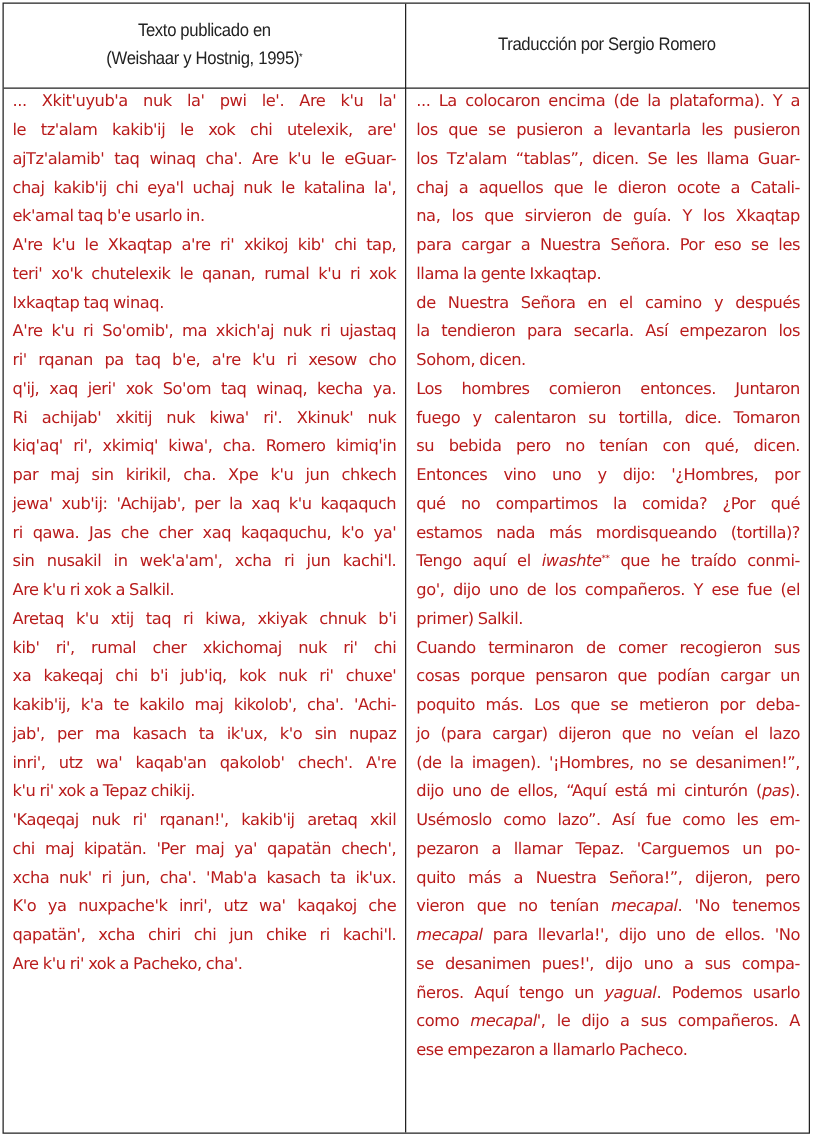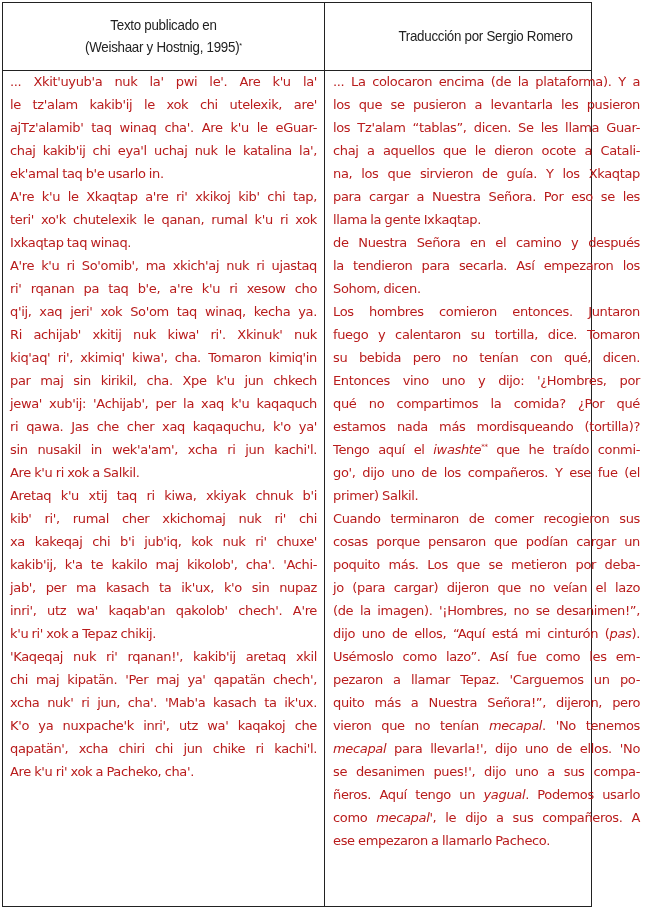--- a/index.html
+++ b/index.html
@@ -1,19 +1,19 @@
 <!DOCTYPE html>
 <html><head>
 <meta charset="utf-8">
 <style>
   html, body { margin: 0; padding: 0; background: #ffffff; }
   body { width: 652px; height: 911px; position: relative; overflow: hidden; }
   .tbl {
     position: absolute; left: 2px; top: 2px;
-    width: 590px; height: 905px;
+    width: 646px; height: 905px;
     border: 1.5px solid #222;
     box-sizing: border-box;
   }
   .hdr {
     position: absolute; left: 0; top: 0; right: 0; height: 68px;
     border-bottom: 1.5px solid #222;
     box-sizing: border-box;
   }
   .vdiv {
     position: absolute; top: 0; bottom: 0; left: 321px;
@@ -74,21 +74,21 @@
     <p>
       <span class="ln">A're k'u le Xkaqtap a're ri' xkikoj kib' chi tap,</span>
       <span class="ln">teri' xo'k chutelexik le qanan, rumal k'u ri xok</span>
       <span class="ln last">Ixkaqtap taq winaq.</span>
     </p>
     <p>
       <span class="ln">A're k'u ri So'omib', ma xkich'aj nuk ri ujastaq</span>
       <span class="ln">ri' rqanan pa taq b'e, a're k'u ri xesow cho</span>
       <span class="ln">q'ij, xaq jeri' xok So'om taq winaq, kecha ya.</span>
       <span class="ln">Ri achijab' xkitij nuk kiwa' ri'. Xkinuk' nuk</span>
-      <span class="ln">kiq'aq' ri', xkimiq' kiwa', cha. Tomaron kimiq'in</span>
+      <span class="ln">kiq'aq' ri', xkimiq' kiwa', cha. Romero kimiq'in</span>
       <span class="ln">par maj sin kirikil, cha. Xpe k'u jun chkech</span>
       <span class="ln">jewa' xub'ij: 'Achijab', per la xaq k'u kaqaquch</span>
       <span class="ln">ri qawa. Jas che cher xaq kaqaquchu, k'o ya'</span>
       <span class="ln">sin nusakil in wek'a'am', xcha ri jun kachi'l.</span>
       <span class="ln last">Are k'u ri xok a Salkil.</span>
     </p>
     <p>
       <span class="ln">Aretaq k'u xtij taq ri kiwa, xkiyak chnuk b'i</span>
       <span class="ln">kib' ri', rumal cher xkichomaj nuk ri' chi</span>
       <span class="ln">xa kakeqaj chi b'i jub'iq, kok nuk ri' chuxe'</span>

